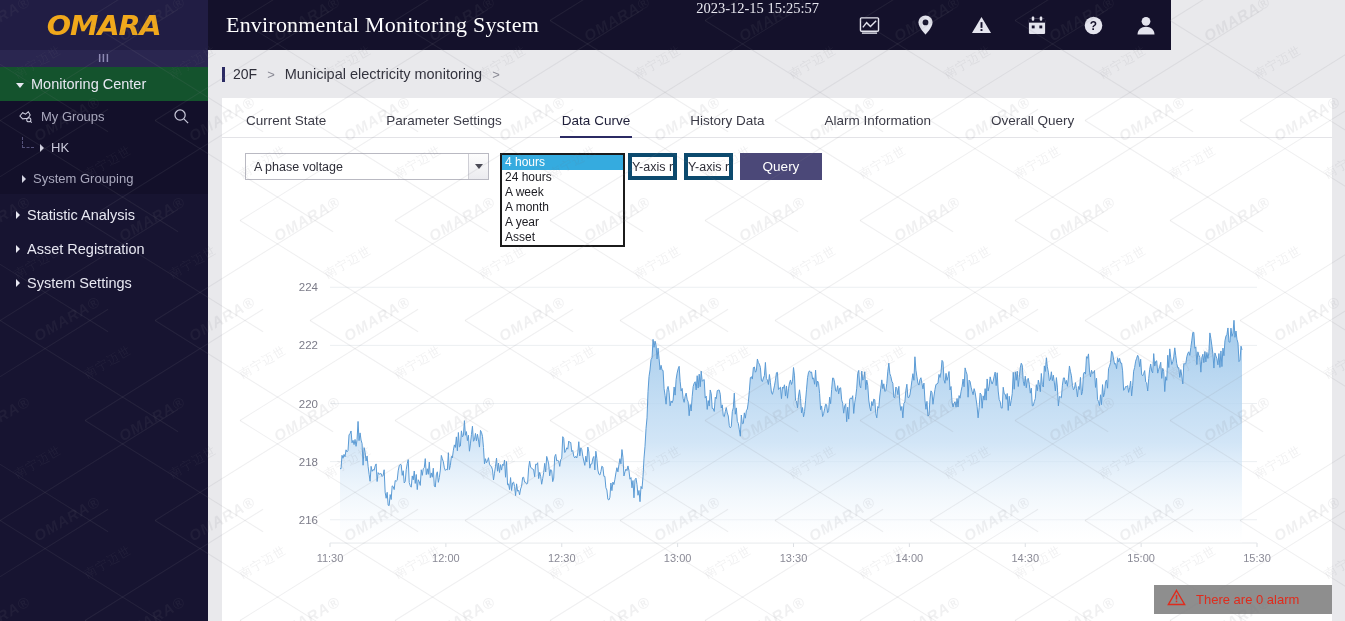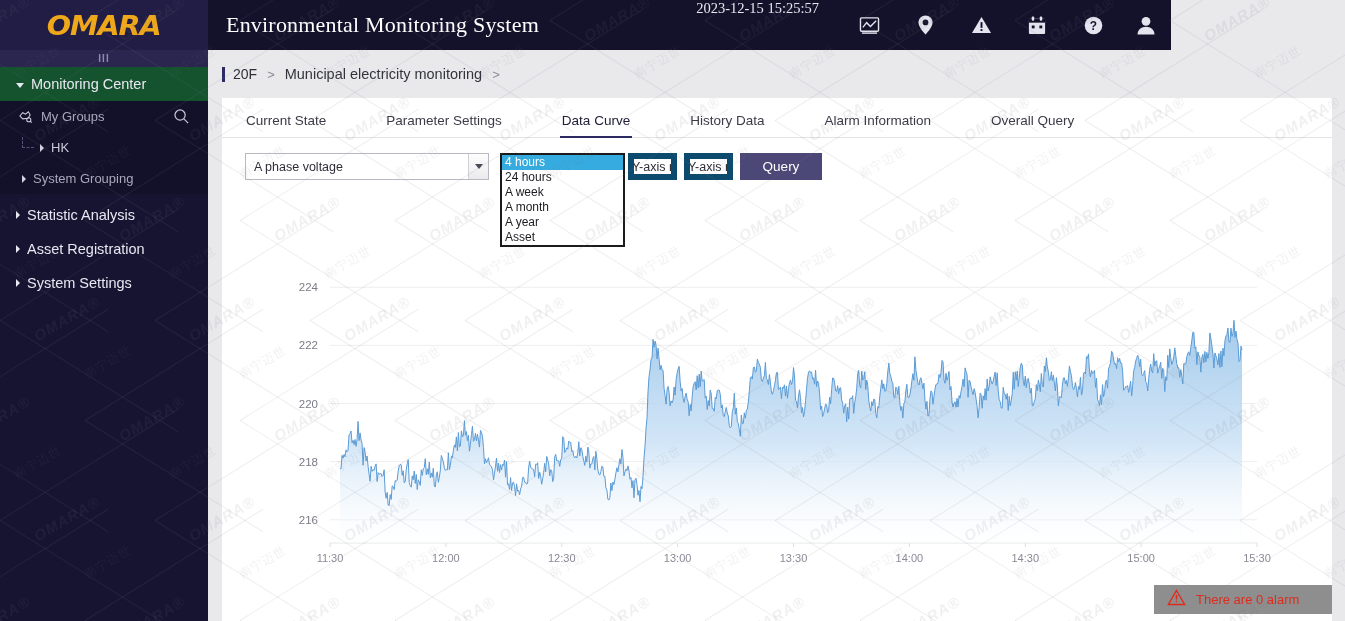--- a/index.html
+++ b/index.html
@@ -169,21 +169,21 @@
   #range-list {
     position: absolute; left: 278px; top: 0; width: 125px;
     border: 2px solid #1b1b1b; background: #fff; z-index: 30;
   }
   #range-list .opt {
     height: 15px; line-height: 15px; font-size: 12px;
     padding-left: 3px; color: #1c1c22; cursor: pointer; white-space: nowrap;
   }
   #range-list .opt.sel { background: #35abdf; color: #ffffff; }
   .yaxis-btn {
-    height: 27px; border: 6px solid #0c4a6e; background: #fff;
+    height: 27px; border: 4px solid #0c4a6e; background: #fff;
     font-size: 12.5px; color: #2e2e38;
     display: flex; align-items: center; justify-content: center;
     overflow: hidden; cursor: pointer; white-space: nowrap;
   }
   #yb1 { position: absolute; left: 406px; top: 0; width: 49px; }
   #yb2 { position: absolute; left: 462px; top: 0; width: 49px; }
   #query-btn {
     position: absolute; left: 518px; top: 0; width: 82px; height: 27px;
     background: #4b4878; color: #fff; font-size: 13.5px;
     display: flex; align-items: center; justify-content: center; cursor: pointer;

